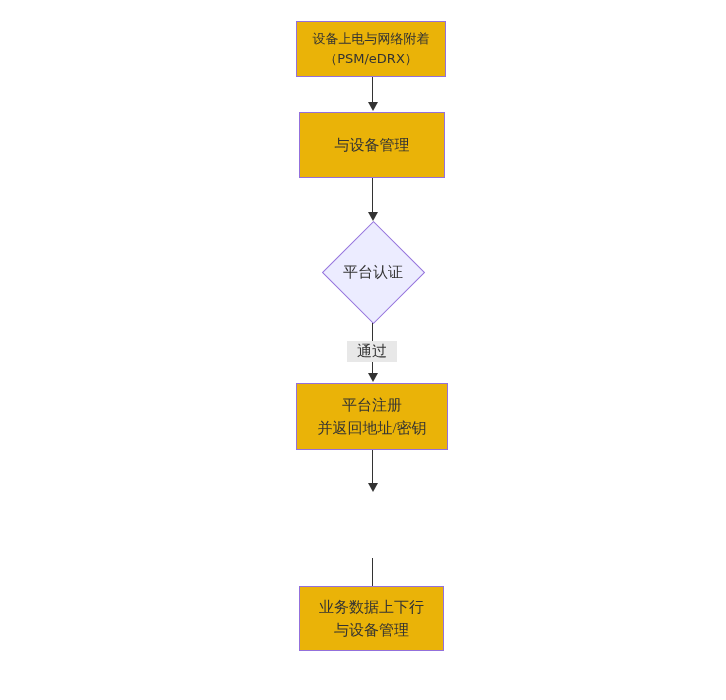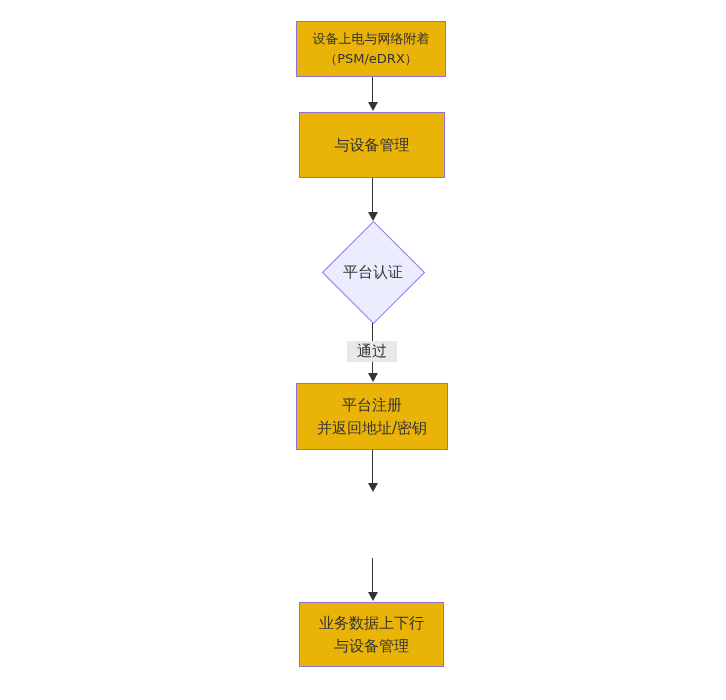--- a/index.html
+++ b/index.html
@@ -106,30 +106,30 @@
 
   <div class="diamond-wrap" style="left:322px; top:221px; width:102px; height:102px;">
     <div class="diamond-shape"></div>
     <div class="diamond-label">平台认证</div>
   </div>
 
   <div class="edge-line" style="left:372px; top:323px; height:50px;"></div>
   <div class="edge-head" style="left:368px; top:373px;"></div>
   <div class="edge-label" style="left:372px; top:341px;">通过</div>
 
-  <div class="node fs-normal" style="left:296px; top:383px; width:152px; height:67px;">
+  <div class="node fs-normal" style="left:296px; top:383px; width:152px; height:67px;font-family:Liberation Serif, serif;">
     <div class="node-line">平台注册</div>
     <div class="node-line">并返回地址/密钥</div>
   </div>
 
   <div class="edge-line" style="left:372px; top:450px; height:33px;"></div>
   <div class="edge-head" style="left:368px; top:483px;"></div>
 
 
   <div class="edge-line" style="left:372px; top:558px; height:34px;"></div>
   <div class="edge-head" style="left:368px; top:592px;"></div>
 
-  <div class="node fs-normal" style="left:299px; top:602px; width:145px; height:65px;">
+  <div class="node fs-normal" style="left:299px; top:586px; width:145px; height:65px;">
     <div class="node-line">业务数据上下行</div>
     <div class="node-line">与设备管理</div>
   </div>
 
 </div>
 
 </body></html>

